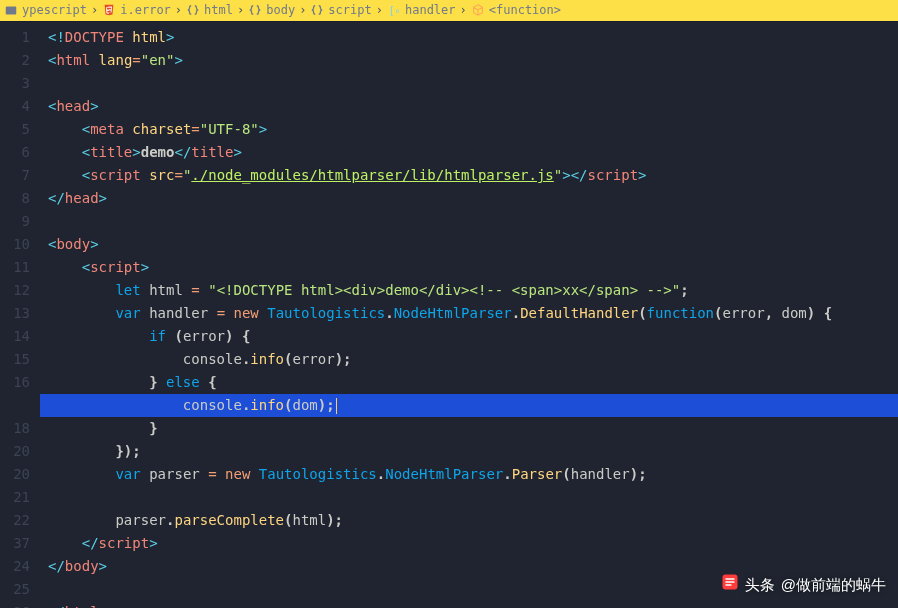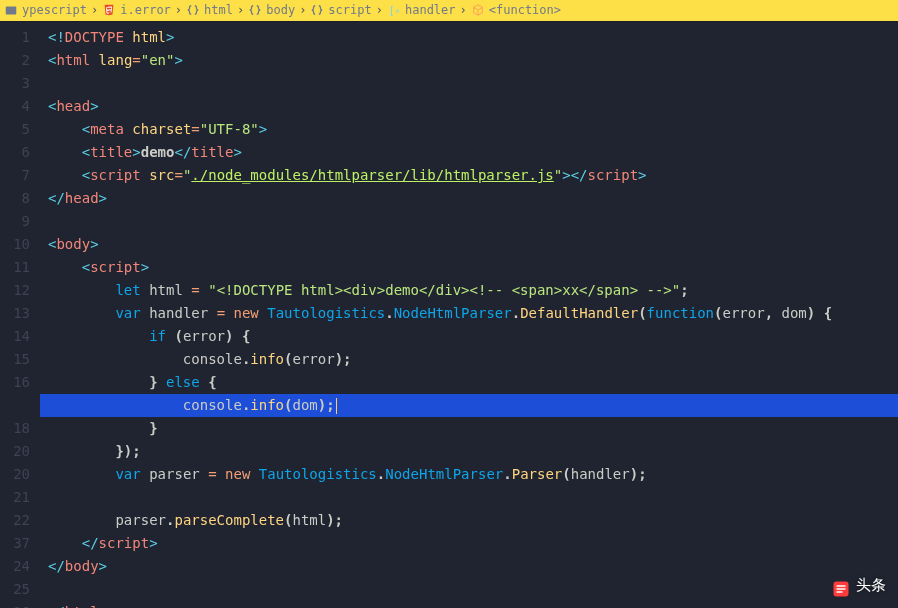--- a/index.html
+++ b/index.html
@@ -53,21 +53,21 @@
 .cls { color:#0ea5e9; }
 .fn { color:#ffd580; }
 .pn { color:#cbccc6;font-weight:bold; }
 .cursor {
   display:inline-block; width:1px; height:16px;
   background:#ffcc66; vertical-align:middle; margin-left:1px;
 }
 .wm {
   position:absolute; right:12px; bottom:10px;
   color:#fff; font-family:"PingFang SC","Microsoft YaHei",sans-serif;
-  font-size:15px; display:flex; align-items:flex-end; gap:6px;
+  font-size:15px; display:flex; align-items:flex-start; gap:6px;
   text-shadow:0 0 4px rgba(0,0,0,.6);
 }
 .wm .logo { width:18px; height:18px; }
 </style>
 </head>
 <body>
 
 <div class="breadcrumbs">
     <span class="crumb">
       <span class="ico">
@@ -167,13 +167,14 @@
 </div>
 
 <div class="wm">
   <svg class="logo" viewBox="0 0 24 24">
       <rect x="2" y="2" width="20" height="20" rx="4" fill="#ff3b3b"></rect>
       <rect x="6" y="7" width="12" height="2" fill="#fff"></rect>
       <rect x="6" y="11" width="12" height="2" fill="#fff"></rect>
       <rect x="6" y="15" width="8" height="2" fill="#fff"></rect>
     </svg>
   <span>头条</span>
+  <span>@做前端的蜗牛</span>
 </div>
 
 </body></html>

